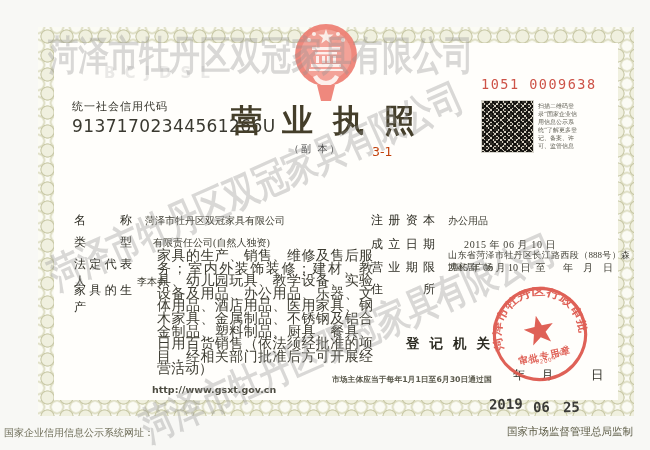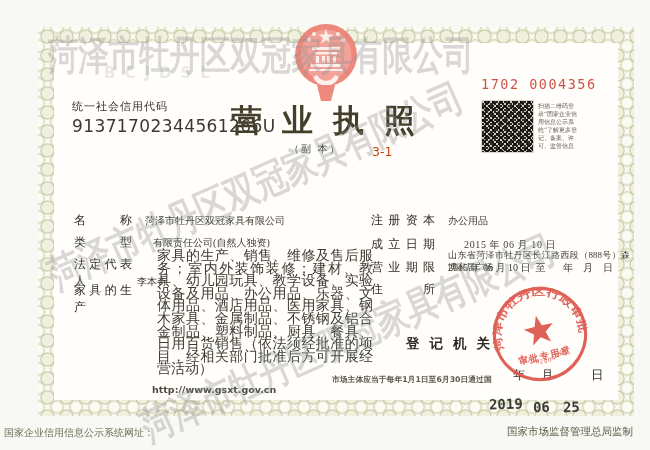--- a/index.html
+++ b/index.html
@@ -118,21 +118,21 @@
   <rect x="16" y="48" width="34" height="2" fill="#fdeeea"></rect>
   <path d="M 20 56 A 14 14 0 0 0 46 56 L 42 54 A 10 10 0 0 1 24 54 Z" fill="#fdeeea"></path>
   <path d="M 24 64 L 42 64 L 38 80 L 28 80 Z" fill="#ee7f73"></path>
 </svg>
 
 <div class="abs credit-label">统一社会信用代码</div>
 <div class="abs credit-value">91371702344561266U</div>
 <div class="abs title">营业执照</div>
 <div class="abs subtitle">（副  本）</div>
 <div class="abs page-no">3-1</div>
-<div class="abs serial">1702 0004356</div>
+<div class="abs serial">1051 0009638</div>
 <div class="abs qr"></div>
 <div class="abs qr-caption">扫描二维码登录“国家企业信用信息公示系统”了解更多登记、备案、许可、监管信息</div>
 
 <div class="frow" style="left:74px;top:180px">
   <span class="flabel lcol">名称</span>
   <span class="fvalue" style="margin-left:8px">菏泽市牡丹区双冠家具有限公司</span>
 </div>
 <div class="frow" style="left:74px;top:202px">
   <span class="flabel lcol">类型</span>
   <span class="fvalue" style="margin-left:16px">有限责任公司(自然人独资)</span>

